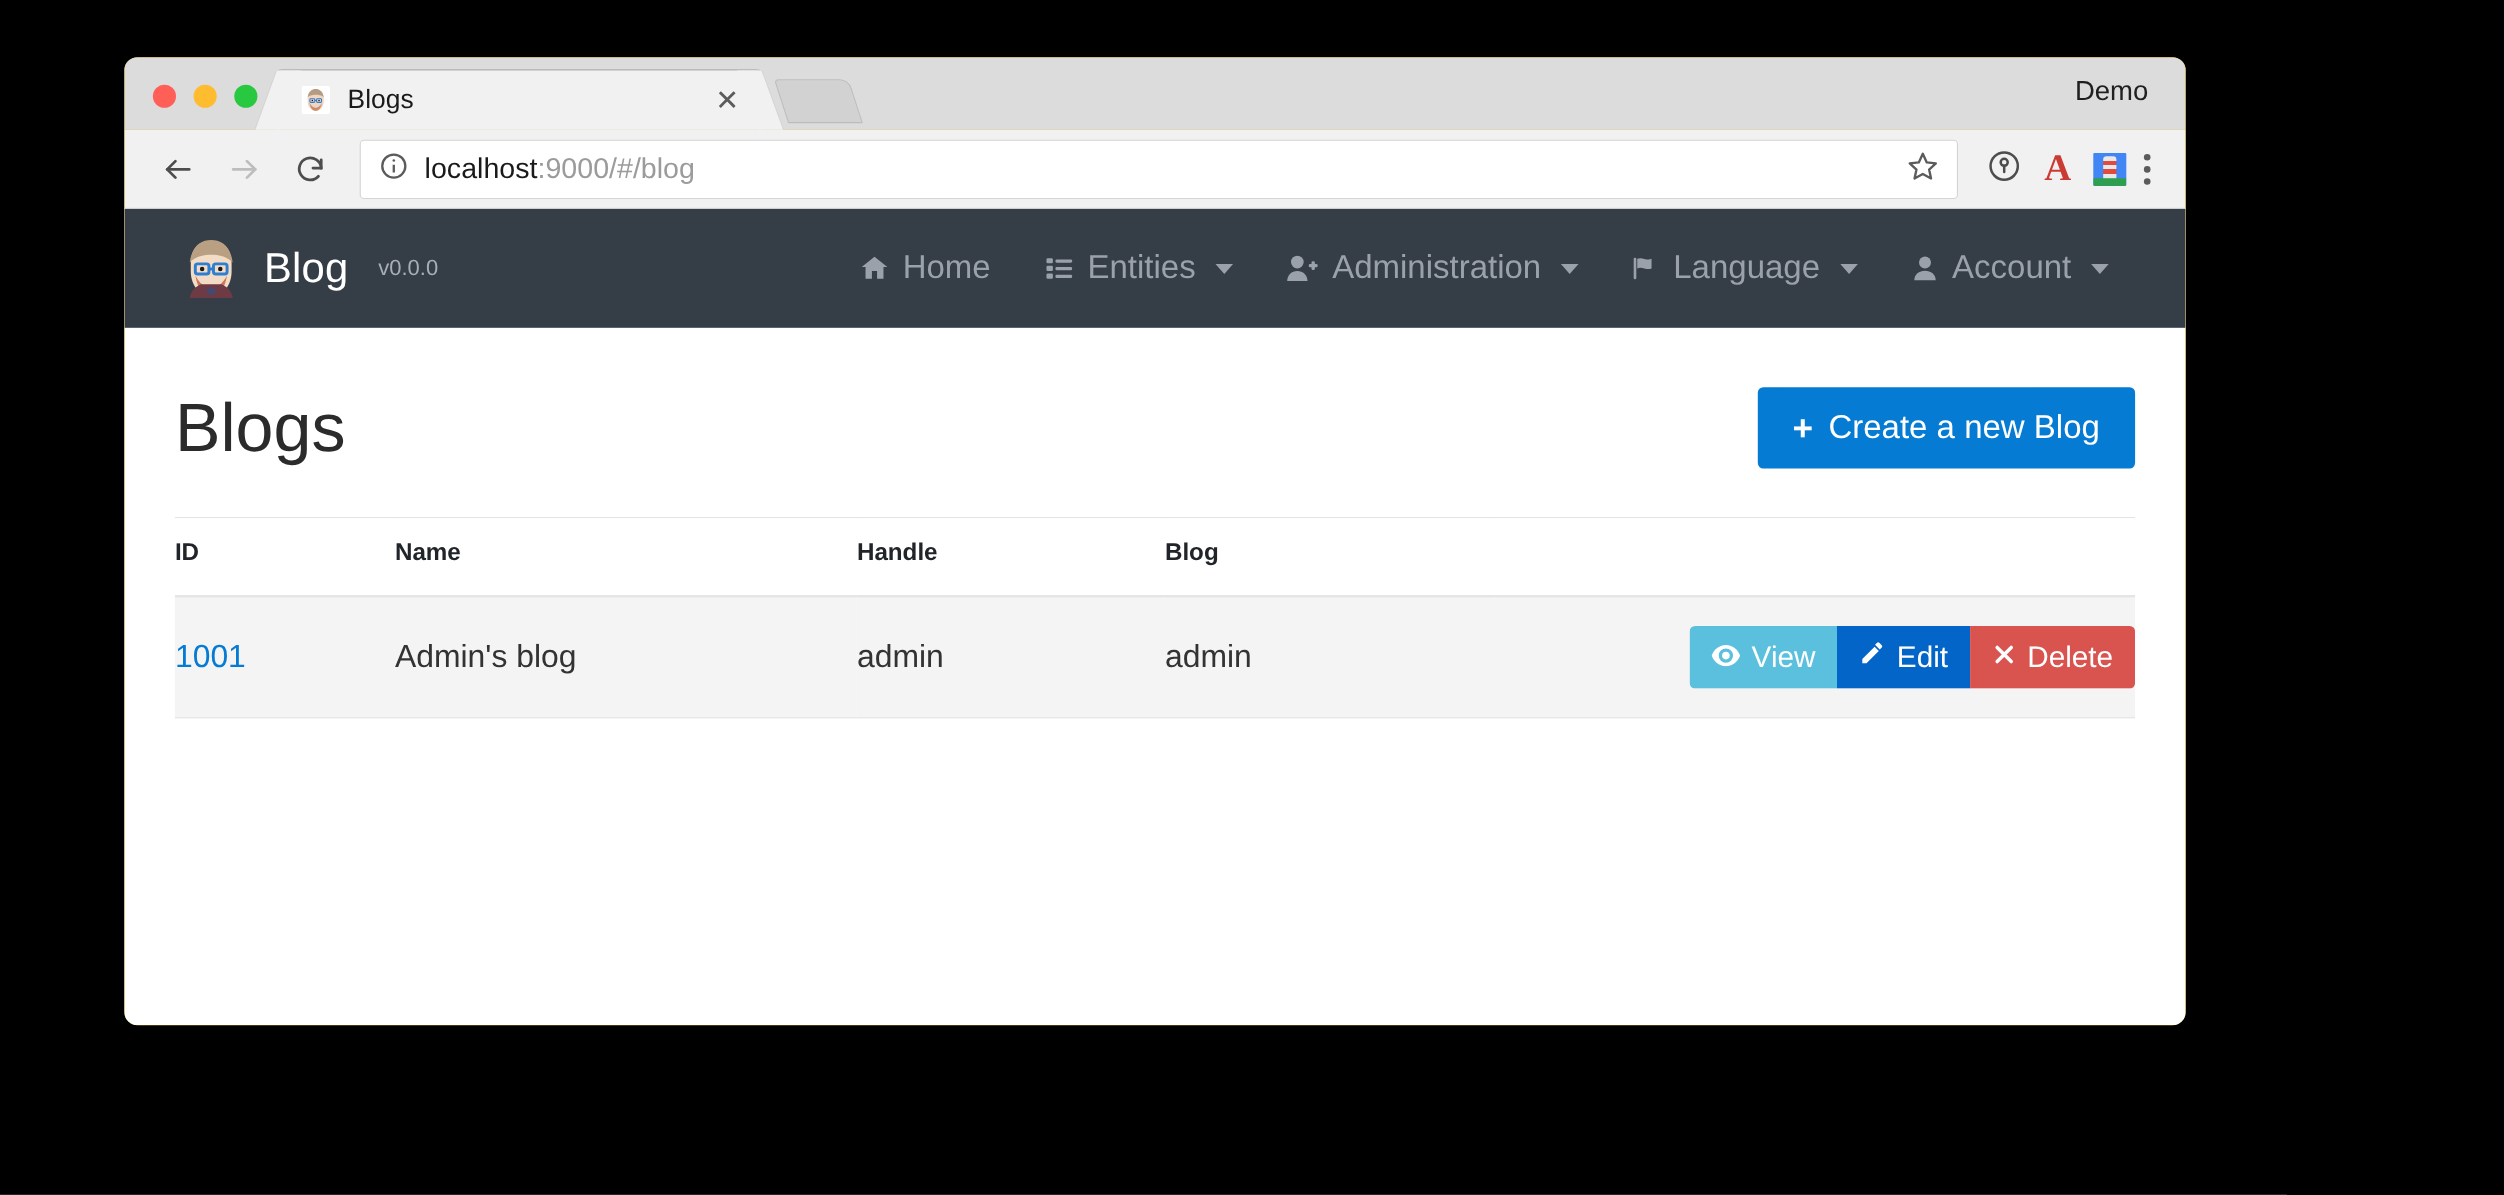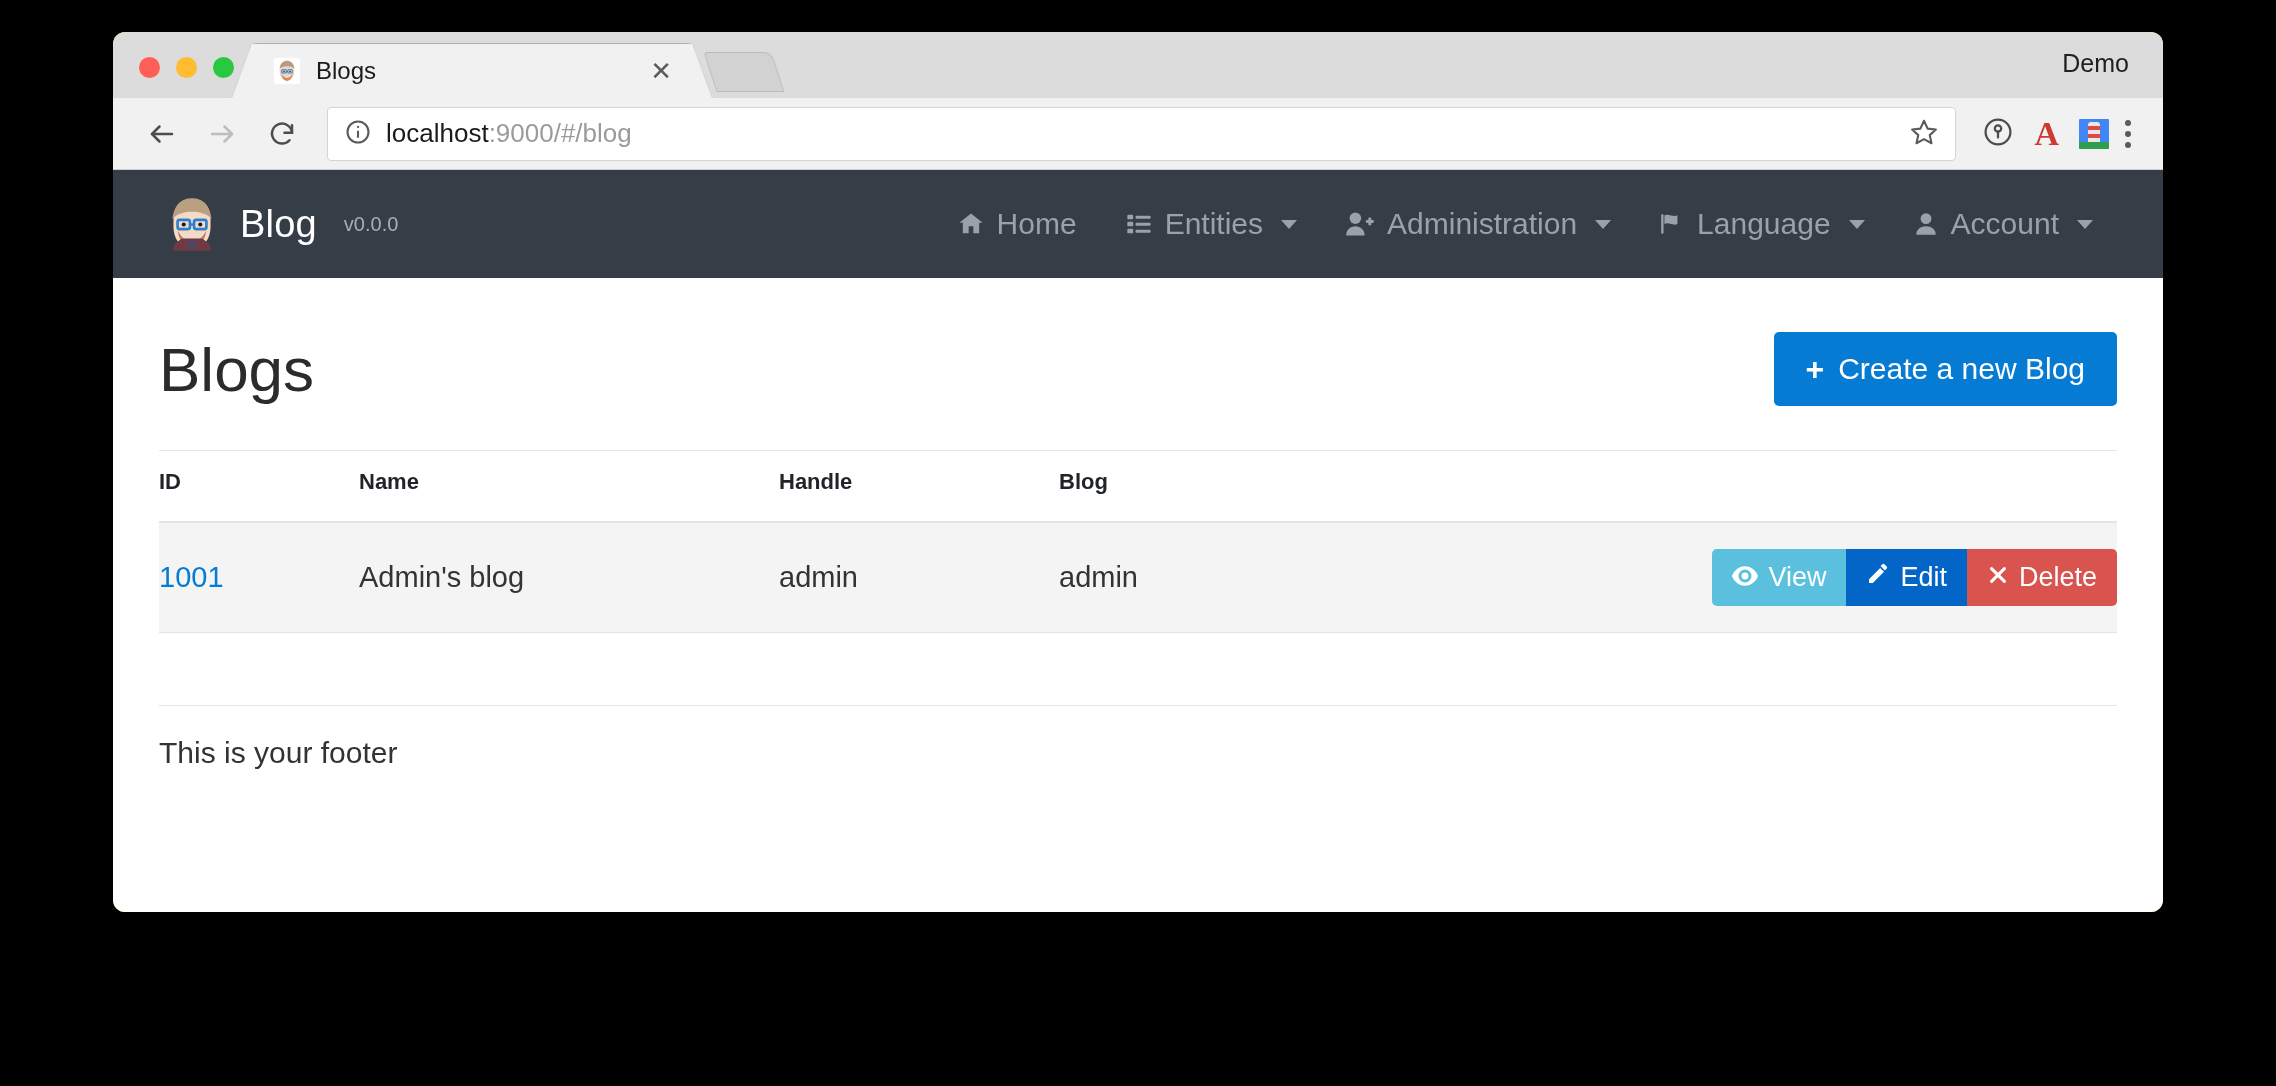--- a/index.html
+++ b/index.html
@@ -9,22 +9,22 @@
     height: 1086px;
     background: #000000;
     font-family: "Liberation Sans", sans-serif;
     overflow: hidden;
   }
 
   
   .browser-window {
     position: absolute;
     left: 113px;
-    top: 32px;
-    width: 2050px;
+    top: 52px;
+    width: 1874px;
     height: 880px;
     background: #eab308;
     border-radius: 12px;
     overflow: hidden;
     box-shadow: 0 6px 26px rgba(0,0,0,0.45);
   }
 
   
   .tab-strip {
     position: relative;
@@ -527,17 +527,16 @@
                     </svg>
                   </span>
                   <span>Delete</span>
                 </button>
               </span>
             </td>
           </tr>
         </tbody>
       </table>
 
-      <div class="footer">This is your footer</div>
 
     </div>
   </div>
 </div>
 
 </body></html>

